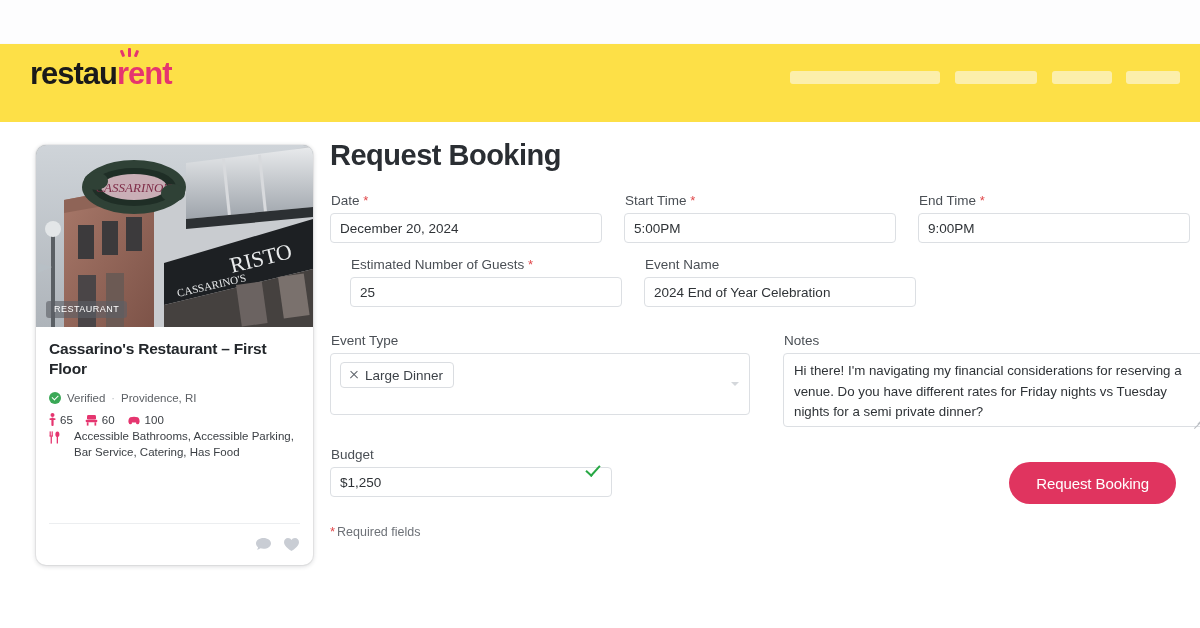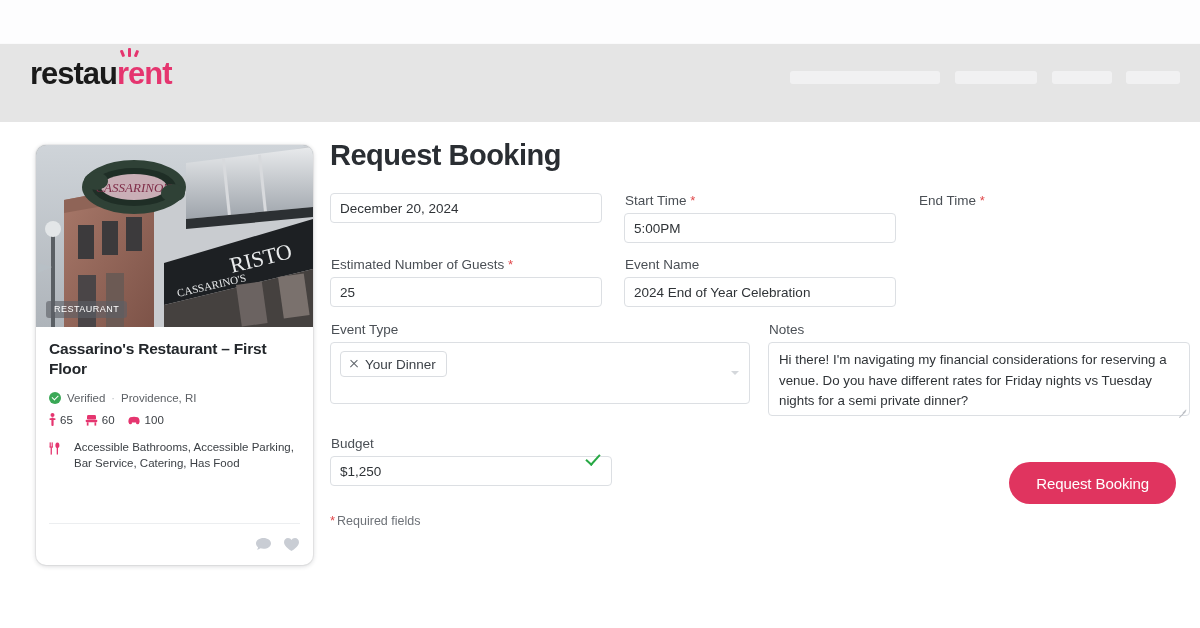--- a/index.html
+++ b/index.html
@@ -17,21 +17,21 @@
   
   .top-band{
     position:absolute; left:0; top:0; width:1200px; height:44px;
     background:#fdfdfe;
     border-bottom:1px solid #fafafb;
   }
 
   
   .header{
     position:absolute; left:0; top:44px; width:1200px; height:78px;
-    background:#e5e5e5;
+    background:#fde047;
   }
   .logo{
     position:absolute; left:30px; top:14px;
     font-size:31px; font-weight:700; letter-spacing:-1.0px;
     line-height:1;
   }
   .logo .part-a{ color:#1a1a1a; }
   .logo .part-b{ color:#e5356f; position:relative; }
   .crown{
     position:absolute; left:3px; top:-9px; width:22px; height:10px;
@@ -106,21 +106,21 @@
     content:""; position:absolute; left:3px; top:3px;
     width:5px; height:2.6px;
     border-left:1.6px solid #fff; border-bottom:1.6px solid #fff;
     transform:rotate(-45deg);
   }
   .dot-sep{ color:#b9bdc2; font-size:11px; }
 
   .venue-stats{
     display:flex; align-items:center; gap:5px;
     font-size:11.5px; color:#3c4045;
-    margin-bottom:14px;
+    margin-bottom:3px;
   }
   .venue-stats .stat{ display:flex; align-items:center; gap:4px; margin-right:7px; }
   .venue-stats svg{ display:block; }
 
   .venue-amen{
     display:flex; gap:14px;
     font-size:11.5px; color:#3c4045; line-height:1.38;
   }
   .venue-amen svg{ flex:none; margin-top:2px; }
 
@@ -156,23 +156,23 @@
     padding:8px 9px;
     outline:none;
   }
 
   .grid3{
     display:grid;
     grid-template-columns:272px 272px 272px;
     column-gap:22px;
     row-gap:0;
   }
-  .row2{ margin-top:14px; }
-
-  .row3{ margin-top:15px; display:flex; gap:18px; }
+  .row2{ margin-top:14px;margin-left:20px; }
+
+  .row3{ margin-top:26px; display:flex; gap:33px; }
   .col-eventtype{ width:420px; }
   .col-notes{ width:422px; }
 
   .multiselect{
     position:relative;
     width:420px; height:62px;
     border:1px solid #dcdfe3; border-radius:4px;
     background:#fff;
     padding:8px 9px;
   }
@@ -390,49 +390,51 @@
           <path d="M8.5 14 C8.5 14 1 9.6 1 5.2 C1 2.8 2.8 1 5 1 C6.6 1 7.9 1.9 8.5 3.1 C9.1 1.9 10.4 1 12 1 C14.2 1 16 2.8 16 5.2 C16 9.6 8.5 14 8.5 14 Z" fill="#c9cdd4"></path>
         </svg>
     </div>
   </div>
 
   <div class="form">
     <h1 class="form-title">Request Booking</h1>
 
     <div class="grid3">
       <div>
+        <div class="field-label"><span>Date</span> <span class="req">*</span></div>
         <input class="txt" type="text" value="December 20, 2024" style="">
       </div>
       <div>
         <div class="field-label"><span>Start Time</span> <span class="req">*</span></div>
         <input class="txt" type="text" value="5:00PM" style="">
       </div>
       <div>
         <div class="field-label"><span>End Time</span> <span class="req">*</span></div>
+        <input class="txt" type="text" value="9:00PM" style="">
       </div>
     </div>
 
     <div class="grid3 row2">
       <div>
         <div class="field-label"><span>Estimated Number of Guests</span> <span class="req">*</span></div>
         <input class="txt" type="text" value="25" style="">
       </div>
       <div>
         <div class="field-label">Event Name</div>
         <input class="txt" type="text" value="2024 End of Year Celebration" style="">
       </div>
     </div>
 
     <div class="row3">
       <div class="col-eventtype">
         <div class="field-label">Event Type</div>
         <div class="multiselect">
           <span class="tag">
             <span class="x"></span>
-            <span>Your Dinner</span>
+            <span>Large Dinner</span>
           </span>
           <span class="ms-caret"></span>
         </div>
       </div>
 
       <div class="col-notes">
         <div class="field-label">Notes</div>
         <div class="notes-wrap">
           <textarea class="notes" style="">Hi there! I'm navigating my financial considerations for reserving a venue. Do you have different rates for Friday nights vs Tuesday nights for a semi private dinner?</textarea>
           <span class="resize-grip"></span>

